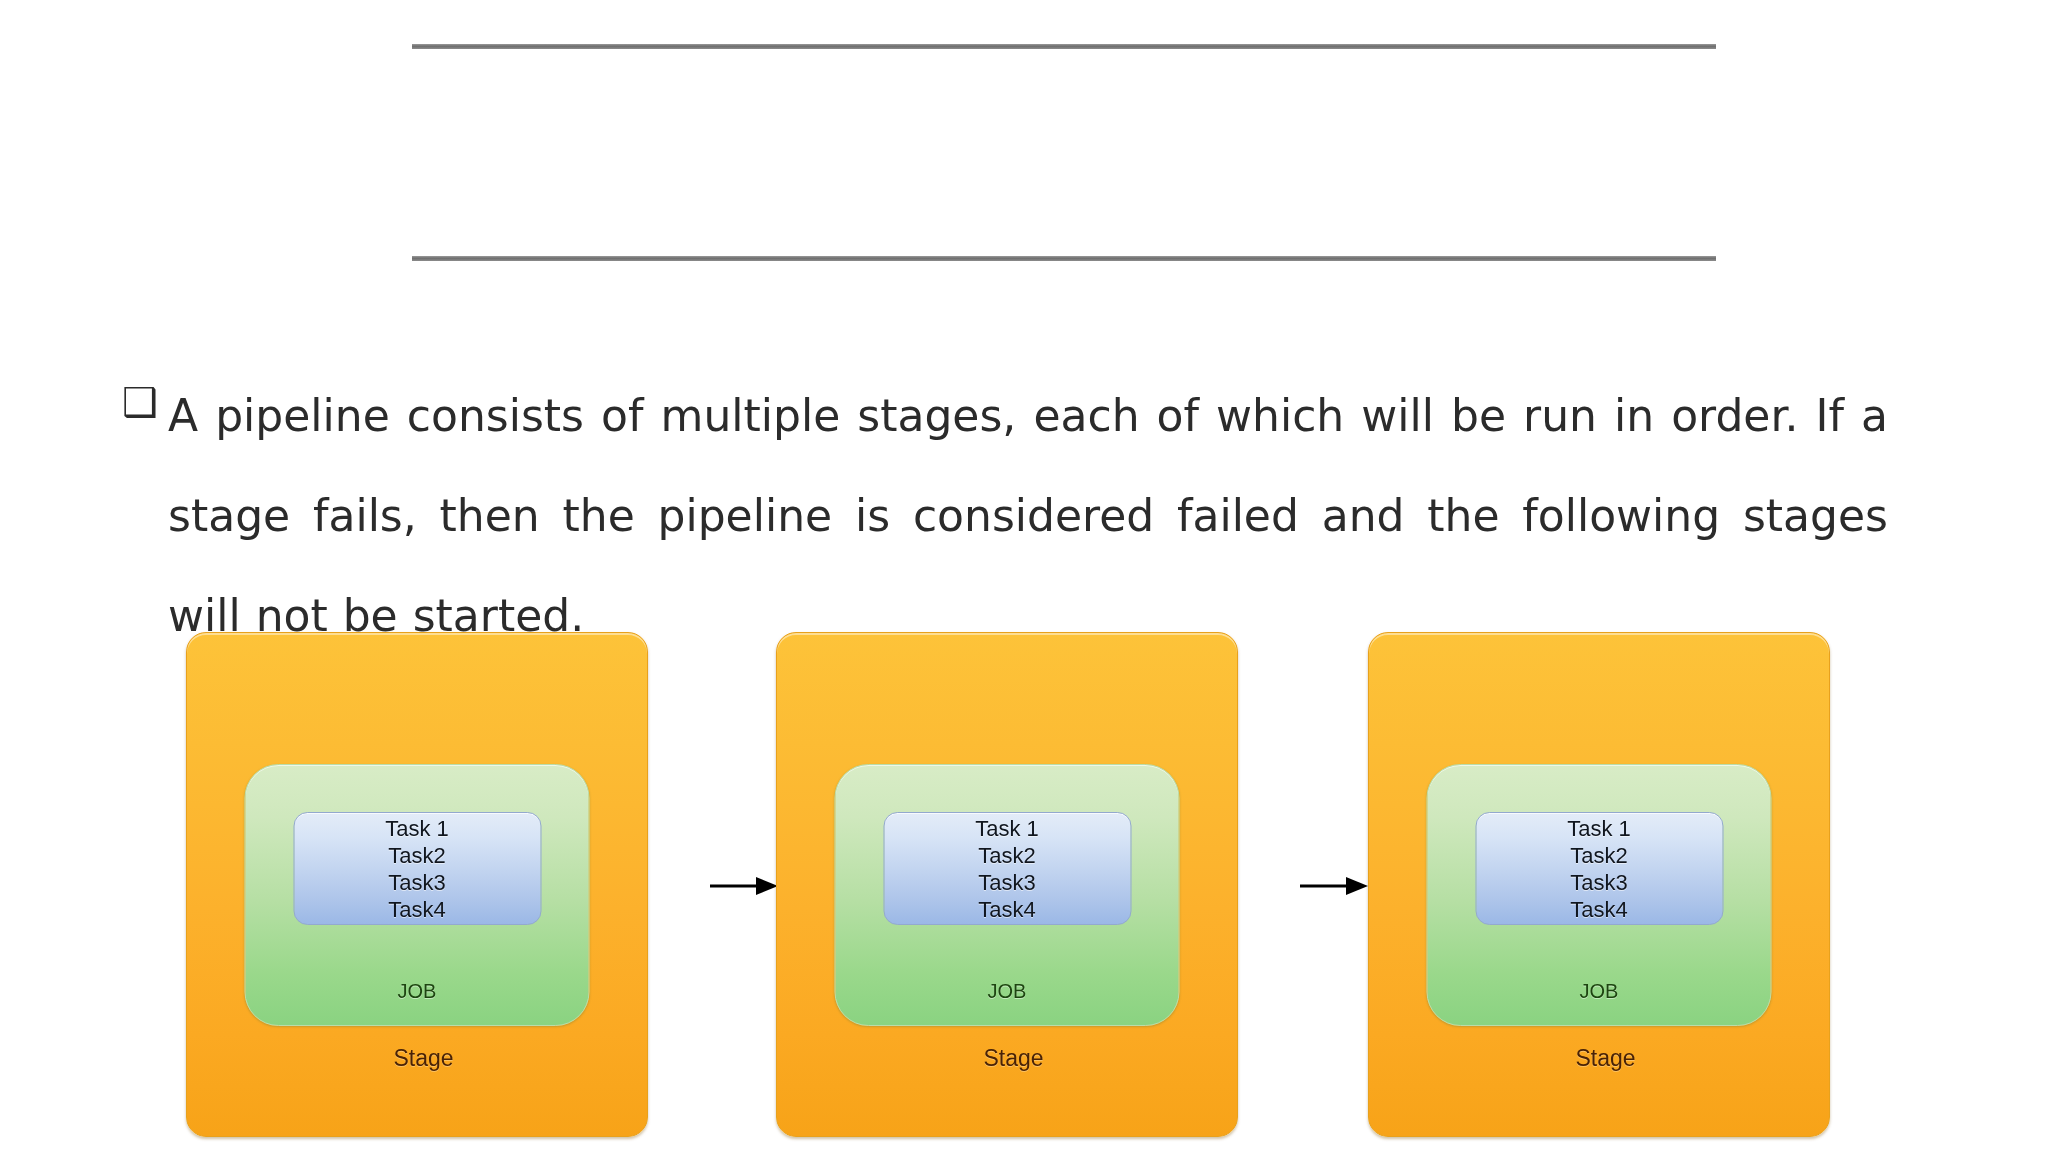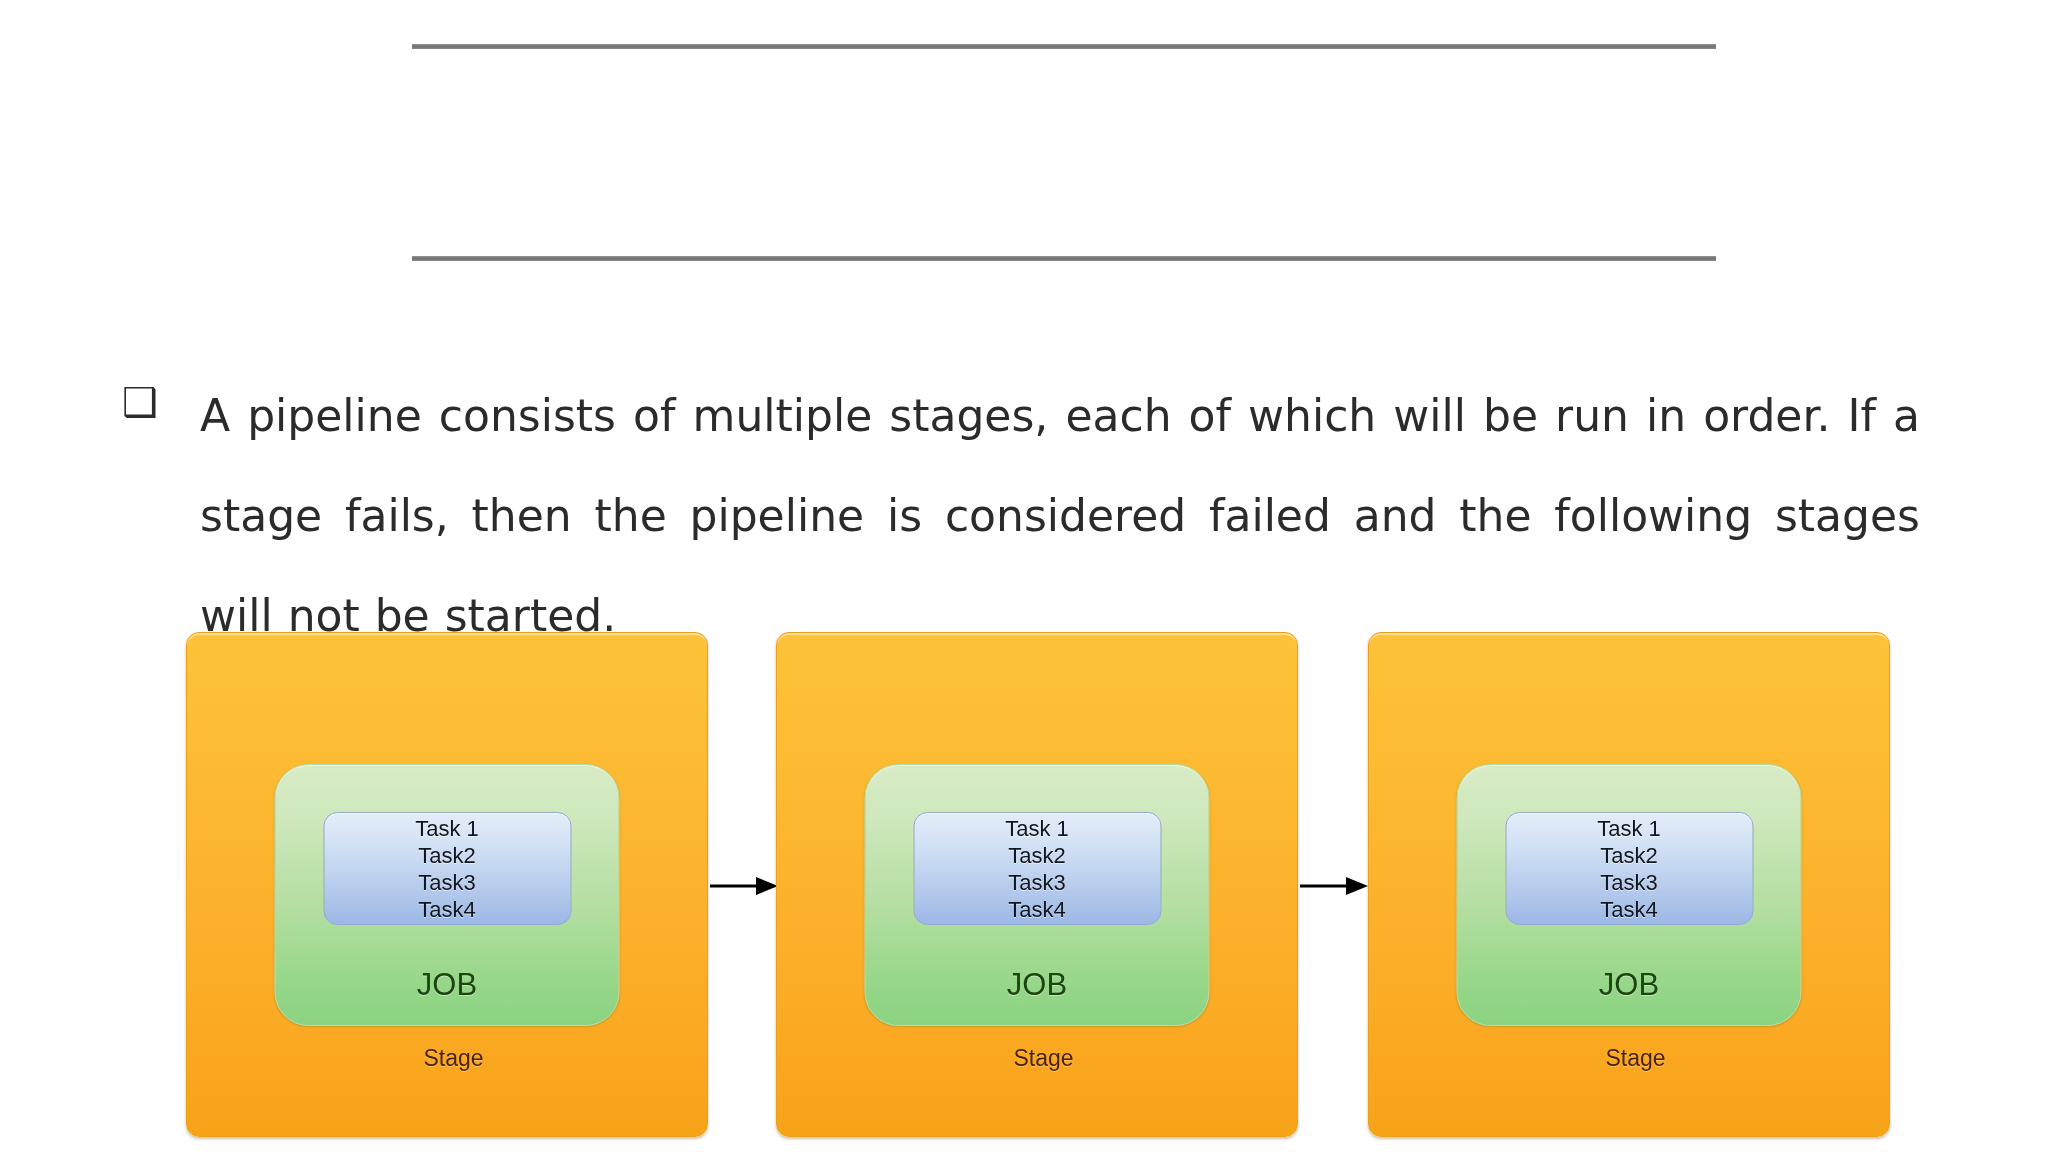--- a/index.html
+++ b/index.html
@@ -66,38 +66,37 @@
   }
   .bullet-text {
     flex: 1 1 auto;
     font-size: 44px;
     line-height: 100px;
     color: #2b2b2b;
     max-width: 1720px;
     text-align: justify;
     text-align-last: left;
     word-spacing: 1px;
-    margin-left: 32px;
   }
 
   
   .diagram {
     position: absolute;
     left: 0;
     top: 632px;
     width: 2048px;
     height: 520px;
   }
 
   .stage {
     position: absolute;
     top: 0;
-    width: 522px;
+    width: 462px;
     height: 505px;
-    border-radius: 13px;
+    border-radius: 20px;
     background:
       linear-gradient(to bottom,
         #fdc339 0%,
         #fcbc34 22%,
         #fcb12c 55%,
         #fba922 80%,
         #f7a318 100%);
     box-shadow:
       inset 0 2px 0 rgba(255,255,255,0.45),
       0 2px 3px rgba(120,80,0,0.35);
@@ -161,21 +160,21 @@
     text-shadow: 0 1px 0 rgba(255,255,255,0.55);
     white-space: pre;
   }
 
   .job-label {
     position: absolute;
     left: 0;
     right: 0;
     bottom: 22px;
     text-align: center;
-    font-size: 31px;
+    font-size: 20px;
     color: #1d4510;
     font-family: "Liberation Sans", sans-serif;
     text-shadow: 0 1px 0 rgba(255,255,255,0.45);
   }
 
   .stage-label {
     position: absolute;
     left: 0;
     right: 0;
     top: 412px;

